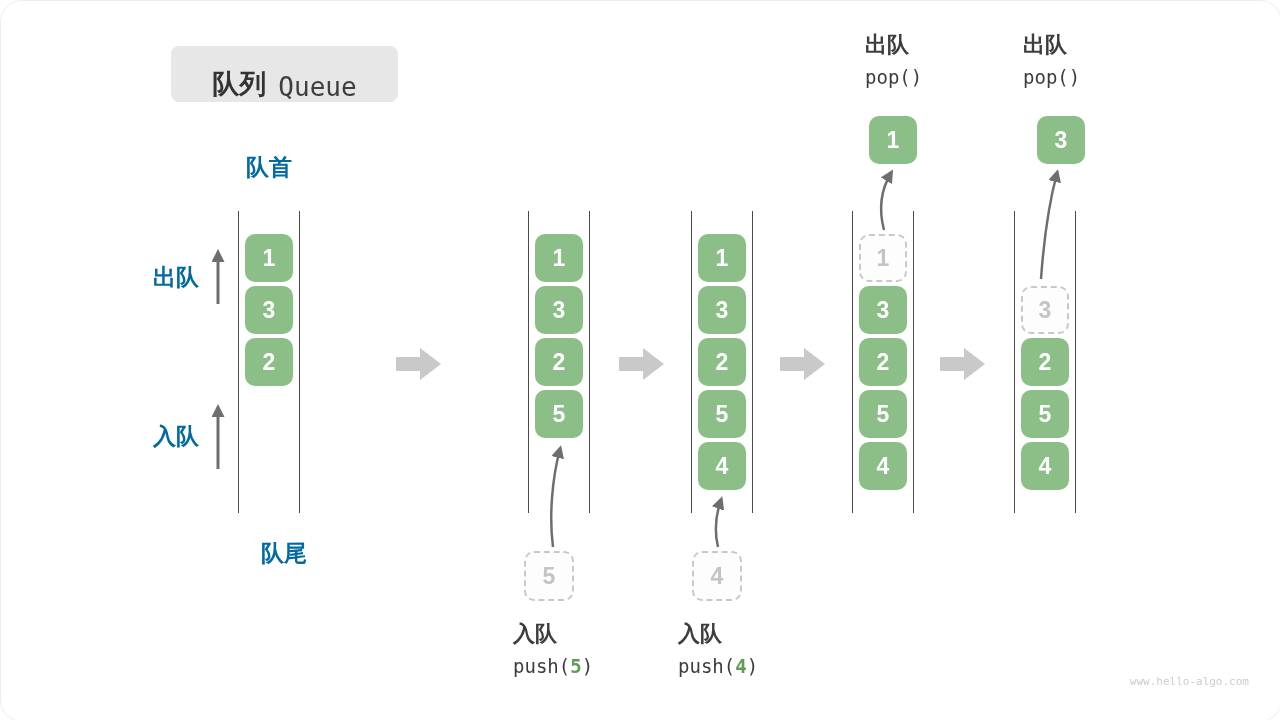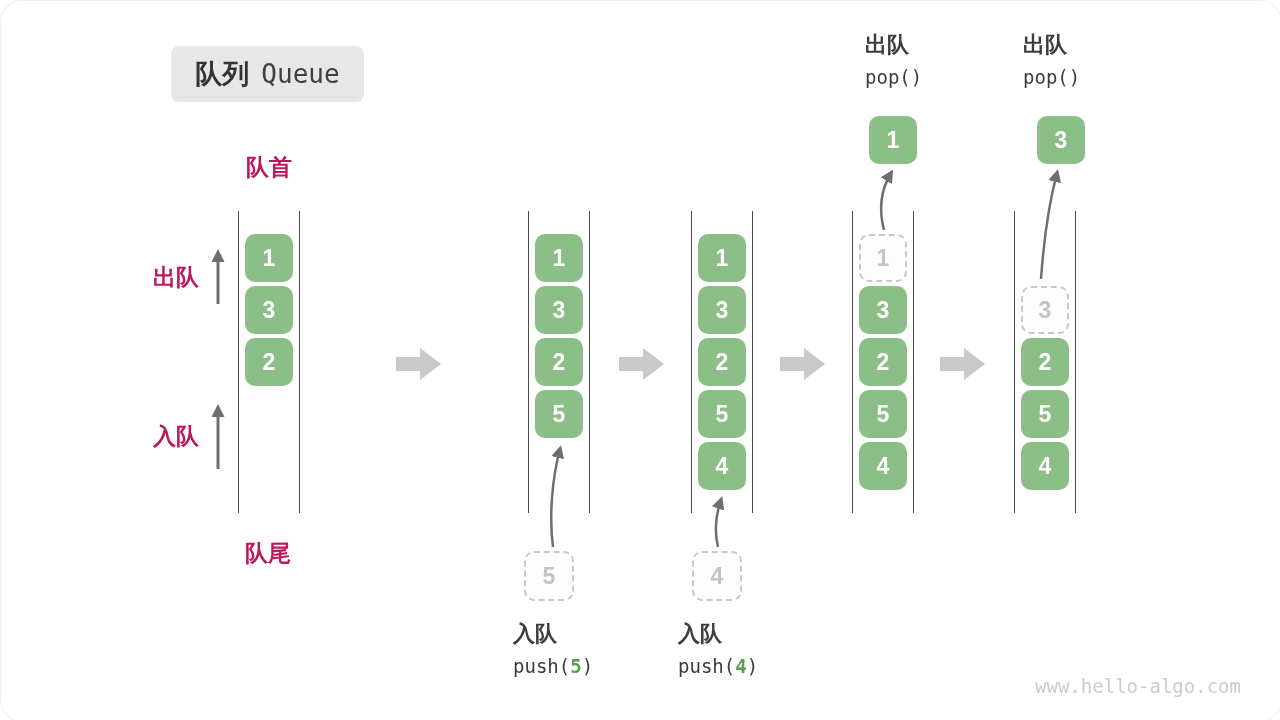--- a/index.html
+++ b/index.html
@@ -3,44 +3,44 @@
 <meta charset="utf-8">
 <style>
   html,body{margin:0;padding:0;background:#fff;}
   #canvas{
     position:relative;width:1280px;height:720px;background:#fff;
     border:1px solid #ededed;border-radius:22px;overflow:hidden;
     font-family:"Liberation Sans", sans-serif;color:#3d3d3d;
   }
   #arrow-layer{position:absolute;left:0;top:0;width:1280px;height:720px;pointer-events:none;}
   .title-box{
-    position:absolute;left:170px;top:45px;width:193px;height:56px;
-    background:#e7e7e7;border-radius:8px;display:flex;align-items:center;justify-content:center;gap:12px;
+    position:absolute;left:170px;top:45px;width:227px;height:56px;
+    background:#e7e7e7;border-radius:8px;display:flex;align-items:flex-end;justify-content:center;gap:12px;
   }
   .title-zh{font-size:27px;font-weight:700;color:#333;}
   .title-en{font-family:"DejaVu Sans Mono",monospace;font-size:26px;color:#3f3f3f;}
-  .cjk{position:absolute;font-weight:700;font-size:23px;line-height:26px;color:#be185d;white-space:nowrap;}
+  .cjk{position:absolute;font-weight:700;font-size:23px;line-height:26px;color:#0369a1;white-space:nowrap;}
   .channel{position:absolute;width:62px;height:302px;top:210px;box-sizing:border-box;
     border-left:1.5px solid #4a4a4a;border-right:1.5px solid #4a4a4a;}
   .cell{
     position:absolute;width:48px;height:48px;border-radius:10px;background:#8CBE87;
     display:flex;align-items:center;justify-content:center;
     color:#fff;font-size:23px;font-weight:700;box-sizing:border-box;
   }
   .cell.dashed{
     background:#fdfdfd;border:2px dashed #c8c8c8;color:#c4c4c4;
   }
   .cell.loose{width:50px;height:50px;}
   .op-label{position:absolute;white-space:nowrap;}
   .op-zh{font-size:22px;font-weight:600;line-height:30px;color:#3d3d3d;}
   .op-code{font-family:"DejaVu Sans Mono",monospace;font-size:19px;line-height:34px;color:#3d3d3d;}
   .op-code .num{color:#5B9E51;font-weight:700;}
   .watermark{
-    position:absolute;right:40px;top:674px;
-    font-family:"DejaVu Sans Mono",monospace;font-size:19px;color:#ccc;
+    position:absolute;right:32px;top:674px;
+    font-family:"DejaVu Sans Mono",monospace;font-size:11px;color:#ccc;
   }
 </style>
 </head>
 <body>
 
 <div id="canvas">
 
   <svg id="arrow-layer" viewBox="0 0 1280 720">
     <defs>
       <marker id="ah" markerUnits="userSpaceOnUse" markerWidth="14" markerHeight="14" refX="9" refY="6.5" orient="auto">
@@ -60,21 +60,21 @@
         <line x1="217" y1="468" x2="217" y2="407" stroke="#6E6E6E" stroke-width="3" marker-end="url(#ah)"></line>
       </g>
   </svg>
 
   <div class="title-box">
     <span class="title-zh">队列</span>
     <span class="title-en">Queue</span>
   </div>
 
   <div class="cjk" style="left:245px;top:153px;">队首</div>
-  <div class="cjk" style="left:244px;top:539px;">队尾</div>
+  <div class="cjk" style="left:260px;top:539px;">队尾</div>
   <div class="cjk" style="left:152px;top:263px;">出队</div>
   <div class="cjk" style="left:152px;top:422px;">入队</div>
 
   <div id="queues">
       <div class="channel" style="left: 237px;"></div>
       <div class="cell" style="left: 244px; top: 233px;">1</div>
       <div class="cell" style="left: 244px; top: 285px;">3</div>
       <div class="cell" style="left: 244px; top: 337px;">2</div>
       <div class="channel" style="left: 527px;"></div>
       <div class="cell" style="left: 534px; top: 233px;">1</div>

